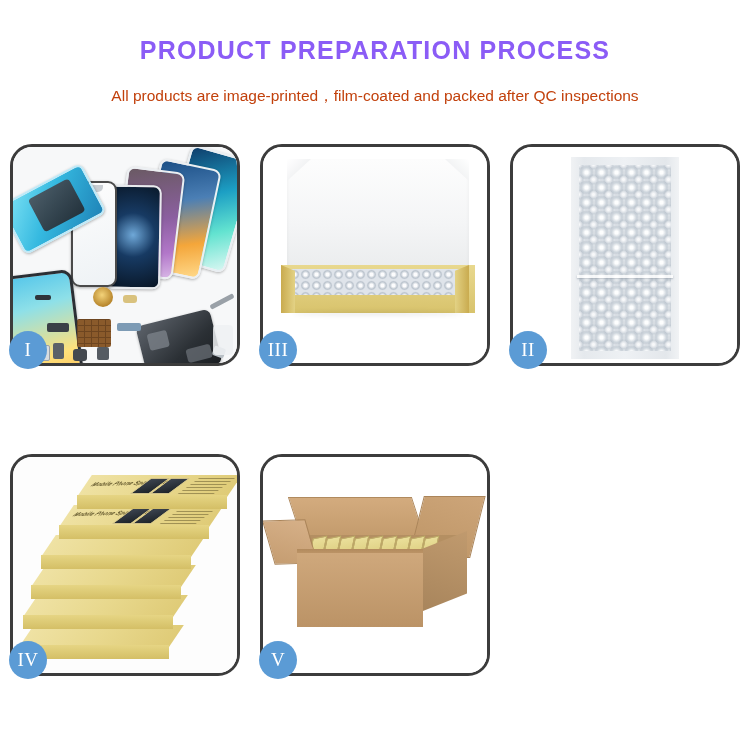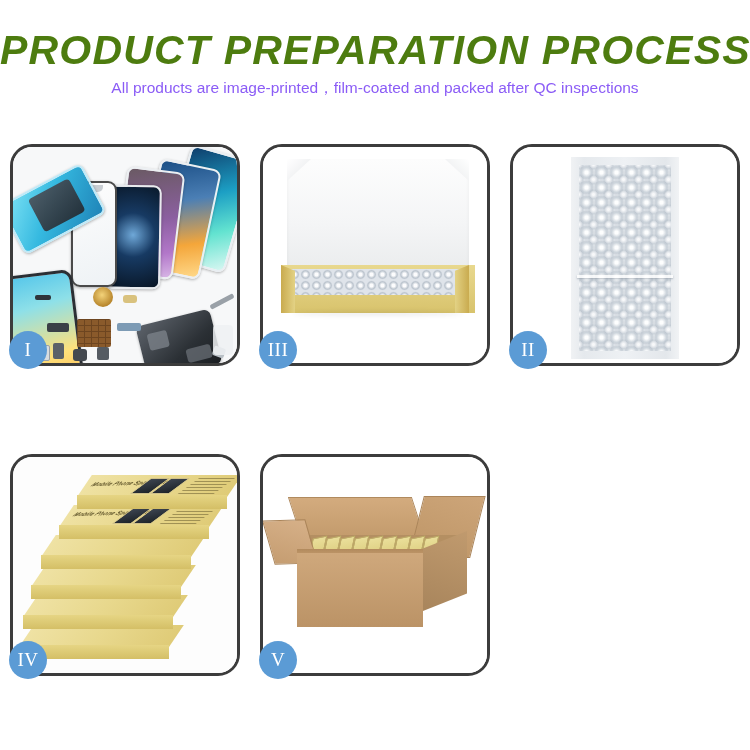--- a/index.html
+++ b/index.html
@@ -6,25 +6,25 @@
   body{
     width:750px;height:750px;
     background:#ffffff;
     font-family:"Liberation Sans",sans-serif;
     overflow:hidden;
     position:relative;
   }
   
   .header{width:100%;text-align:center;padding-top:28px;box-sizing:border-box;}
   .title{
-    font-size:41px;font-weight:bold;letter-spacing:1.2px;color:#4d7c0f;
-    line-height:44px;white-space:nowrap;font-style:italic;
+    font-size:25px;font-weight:bold;letter-spacing:1.2px;color:#8b5cf6;
+    line-height:44px;white-space:nowrap;
   }
   .subtitle{
-    font-size:15.5px;color:#8b5cf6;line-height:24px;margin-top:4px;white-space:nowrap;
+    font-size:15.5px;color:#c2410c;line-height:24px;margin-top:12px;white-space:nowrap;
   }
   
   .grid{
     position:absolute;left:10px;top:144px;width:730px;height:540px;
     display:grid;grid-template-columns:repeat(3,230px);grid-template-rows:repeat(2,222px);
     column-gap:20px;row-gap:88px;
   }
   .panel{
     position:relative;box-sizing:border-box;
     border:3px solid #3c3c3c;border-radius:22px;

